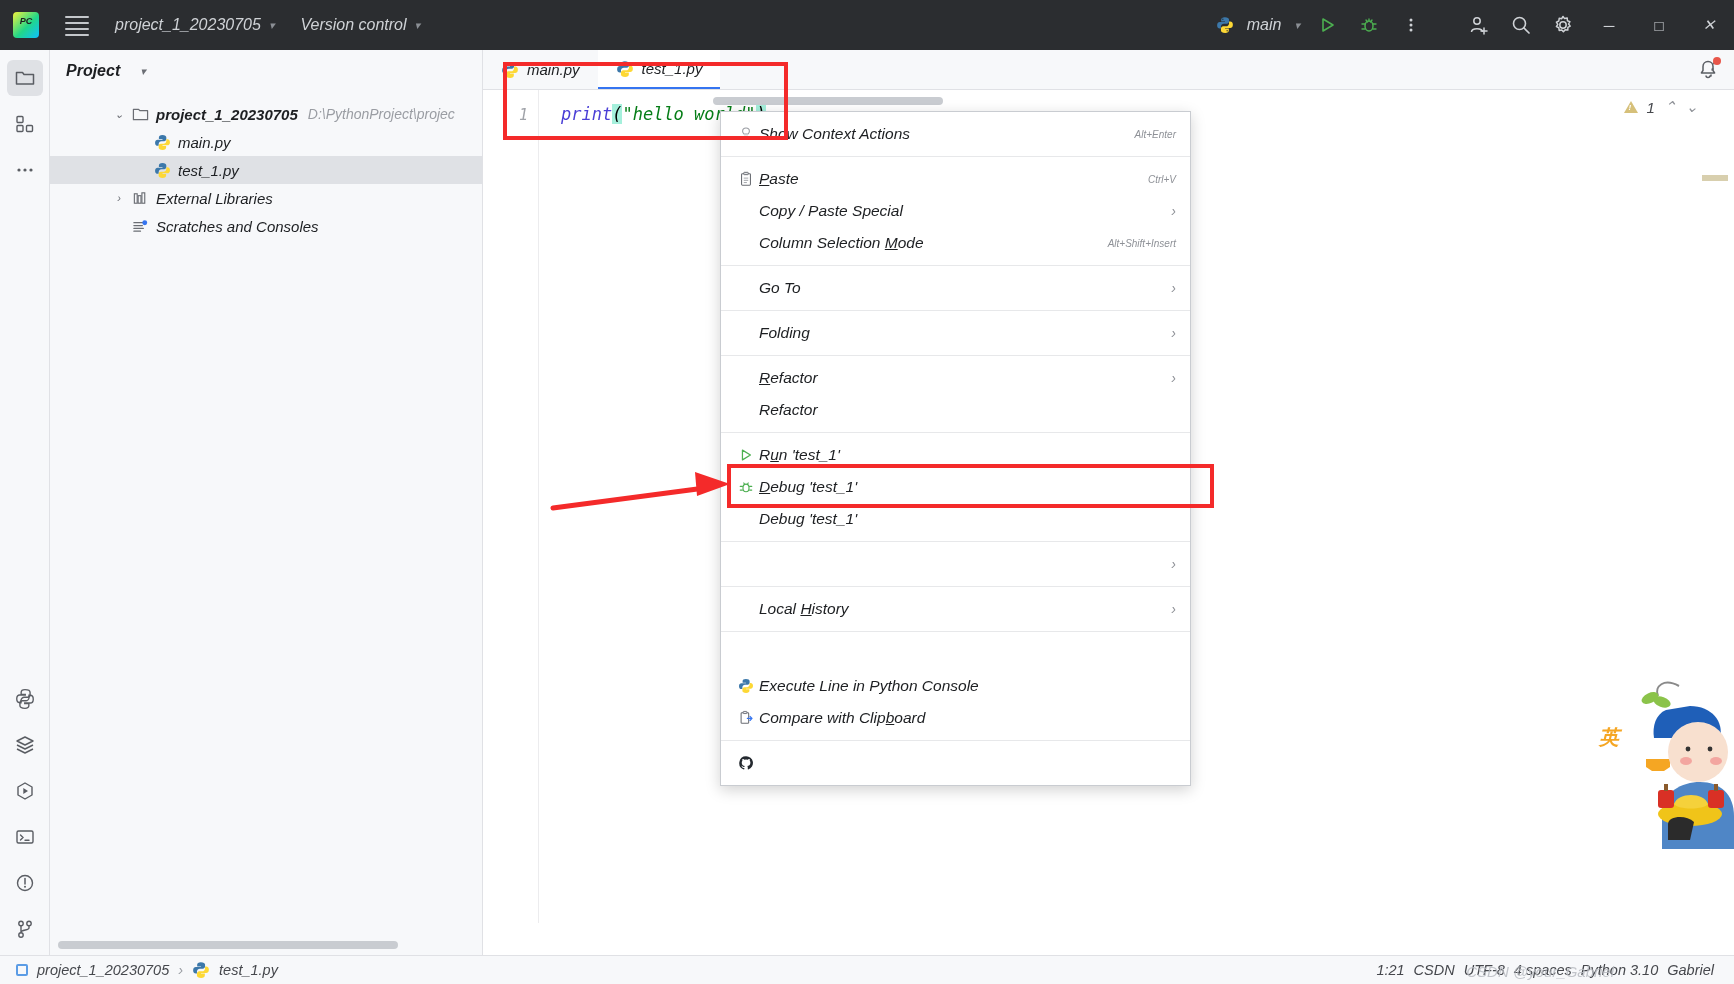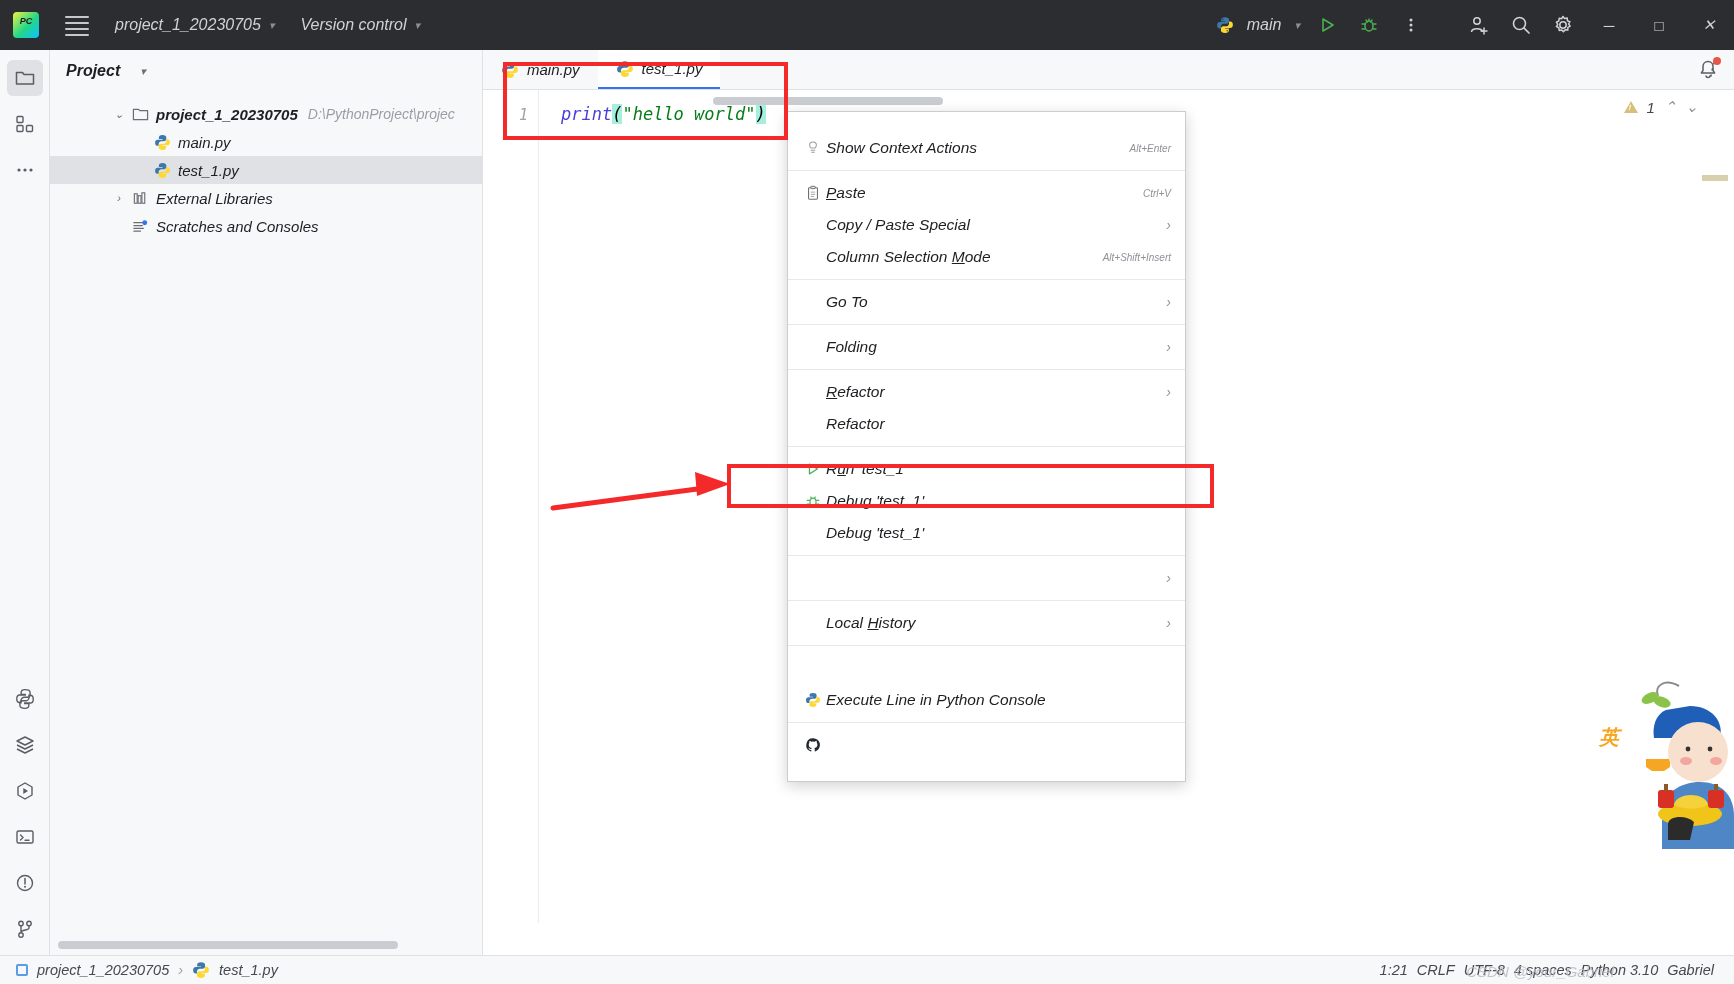--- a/index.html
+++ b/index.html
@@ -136,23 +136,23 @@
     position: absolute; left: 230px; top: 47px; width: 230px; height: 8px;
     background: #c9ccd1; border-radius: 4px; cursor: pointer;
   }
   .editor-vscroll-mark {
     position: absolute; right: 6px; top: 125px; width: 26px; height: 6px;
     background: #d8cfae; cursor: pointer;
   }
 
   
   .ctxmenu {
-    position: absolute; left: 787px; top: 111px; width: 399px;
+    position: absolute; left: 720px; top: 111px; width: 471px;
     background: #ffffff; border: 1px solid #c9ccd1;
-    box-shadow: 0 4px 14px rgba(0,0,0,.18); padding: 20px 0; z-index: 40;
+    box-shadow: 0 4px 14px rgba(0,0,0,.18); padding: 6px 0; z-index: 40;
     font-size: 15.5px; color: #1d1f22;
   }
   .mi {
     height: 32px; display: flex; align-items: center; padding: 0 14px 0 12px;
     cursor: pointer; white-space: nowrap;
   }
   .mi-icon { width: 26px; flex: none; display: flex; align-items: center; justify-content: center; }
   .mi-label { flex: 1 1 auto; }
   .mi-label u { text-decoration: underline; }
   .mi-short { color: #8e9197; font-size: 10px; margin-left: 18px; }
@@ -561,20 +561,30 @@
     <div class="mi">
       <div class="mi-icon">
         <svg width="16" height="16" viewBox="0 0 16 16">
           <path d="M7.9 1C5.6 1 4.6 1.9 4.6 3.2v1.6h3.4v.5H3.4C2.1 5.3 1 6.2 1 8.2s1 2.9 2.4 2.9h1V9.4c0-1.4 1.2-2.6 2.6-2.6h2.6c1.1 0 2-.9 2-2V3.2C11.6 1.9 10.3 1 7.9 1z" fill="#3C78AA"></path>
           <path d="M8.1 15c2.3 0 3.3-.9 3.3-2.2v-1.6H8v-.5h4.6c1.3 0 2.4-.9 2.4-2.9S14 4.9 12.6 4.9h-1v1.7c0 1.4-1.2 2.6-2.6 2.6H6.4c-1.1 0-2 .9-2 2v1.6C4.4 14.1 5.7 15 8.1 15z" fill="#FDD835"></path>
         </svg>
       </div>
       <span class="mi-label">Execute Line in Python Console</span>
     </div>
 
+    <div class="mi">
+      <div class="mi-icon">
+        <svg width="16" height="16" viewBox="0 0 18 18">
+          <rect x="3.5" y="3" width="8.5" height="12" rx="1" fill="none" stroke="#6b6e74" stroke-width="1.2"></rect>
+          <rect x="5.8" y="1.6" width="4.2" height="2.4" rx=".5" fill="#e8e9eb" stroke="#6b6e74" stroke-width="1"></rect>
+          <path d="M10.5 9.5h5 M13.5 7.2 L15.8 9.5 L13.5 11.8" stroke="#3574f0" stroke-width="1.3" fill="none" stroke-linecap="round" stroke-linejoin="round"></path>
+        </svg>
+      </div>
+      <span class="mi-label">Compare with Clip<u>b</u>oard</span>
+    </div>
 
     <div class="mi-sep"></div>
 
     <div class="mi">
       <div class="mi-icon">
         <svg width="16" height="16" viewBox="0 0 18 18">
           <path d="M9 1.4a7.6 7.6 0 0 0-2.4 14.8c.38.07.52-.16.52-.36v-1.3c-2.1.46-2.55-1-2.55-1-.35-.88-.85-1.12-.85-1.12-.7-.47.05-.46.05-.46.77.05 1.17.79 1.17.79.69 1.17 1.8.83 2.24.64.07-.5.27-.84.49-1.03-1.68-.19-3.45-.84-3.45-3.74 0-.83.3-1.5.78-2.03-.08-.19-.34-.96.07-2 0 0 .64-.2 2.1.78a7.3 7.3 0 0 1 3.82 0c1.46-.98 2.1-.78 2.1-.78.41 1.04.15 1.81.08 2 .49.53.78 1.2.78 2.03 0 2.91-1.78 3.55-3.47 3.73.28.24.52.7.52 1.42v2.11c0 .2.14.44.53.36A7.6 7.6 0 0 0 9 1.4z" fill="#24292f"></path>
         </svg>
       </div>
       <span class="mi-label"></span>
@@ -625,21 +635,21 @@
       <span class="sb-item">project_1_20230705</span>
       <span style="color:#9a9da3">›</span>
       <svg class="pyicon" viewBox="0 0 16 16">
         <path d="M7.9 1C5.6 1 4.6 1.9 4.6 3.2v1.6h3.4v.5H3.4C2.1 5.3 1 6.2 1 8.2s1 2.9 2.4 2.9h1V9.4c0-1.4 1.2-2.6 2.6-2.6h2.6c1.1 0 2-.9 2-2V3.2C11.6 1.9 10.3 1 7.9 1z" fill="#3C78AA"></path>
         <path d="M8.1 15c2.3 0 3.3-.9 3.3-2.2v-1.6H8v-.5h4.6c1.3 0 2.4-.9 2.4-2.9S14 4.9 12.6 4.9h-1v1.7c0 1.4-1.2 2.6-2.6 2.6H6.4c-1.1 0-2 .9-2 2v1.6C4.4 14.1 5.7 15 8.1 15z" fill="#FDD835"></path>
       </svg>
       <span class="sb-item">test_1.py</span>
     </div>
     <div class="sb-right">
       <span class="sb-item">1:21</span>
-      <span class="sb-item">CRLF</span>
+      <span class="sb-item">CSDN</span>
       <span class="sb-item">UTF-8</span>
       <span class="sb-item">4 spaces</span>
       <span class="sb-item">Python 3.10</span>
       <span class="sb-item">Gabriel</span>
     </div>
   </div>
 
   <div class="watermark">CSDN @your_Gabriel</div>
 
 </div>

